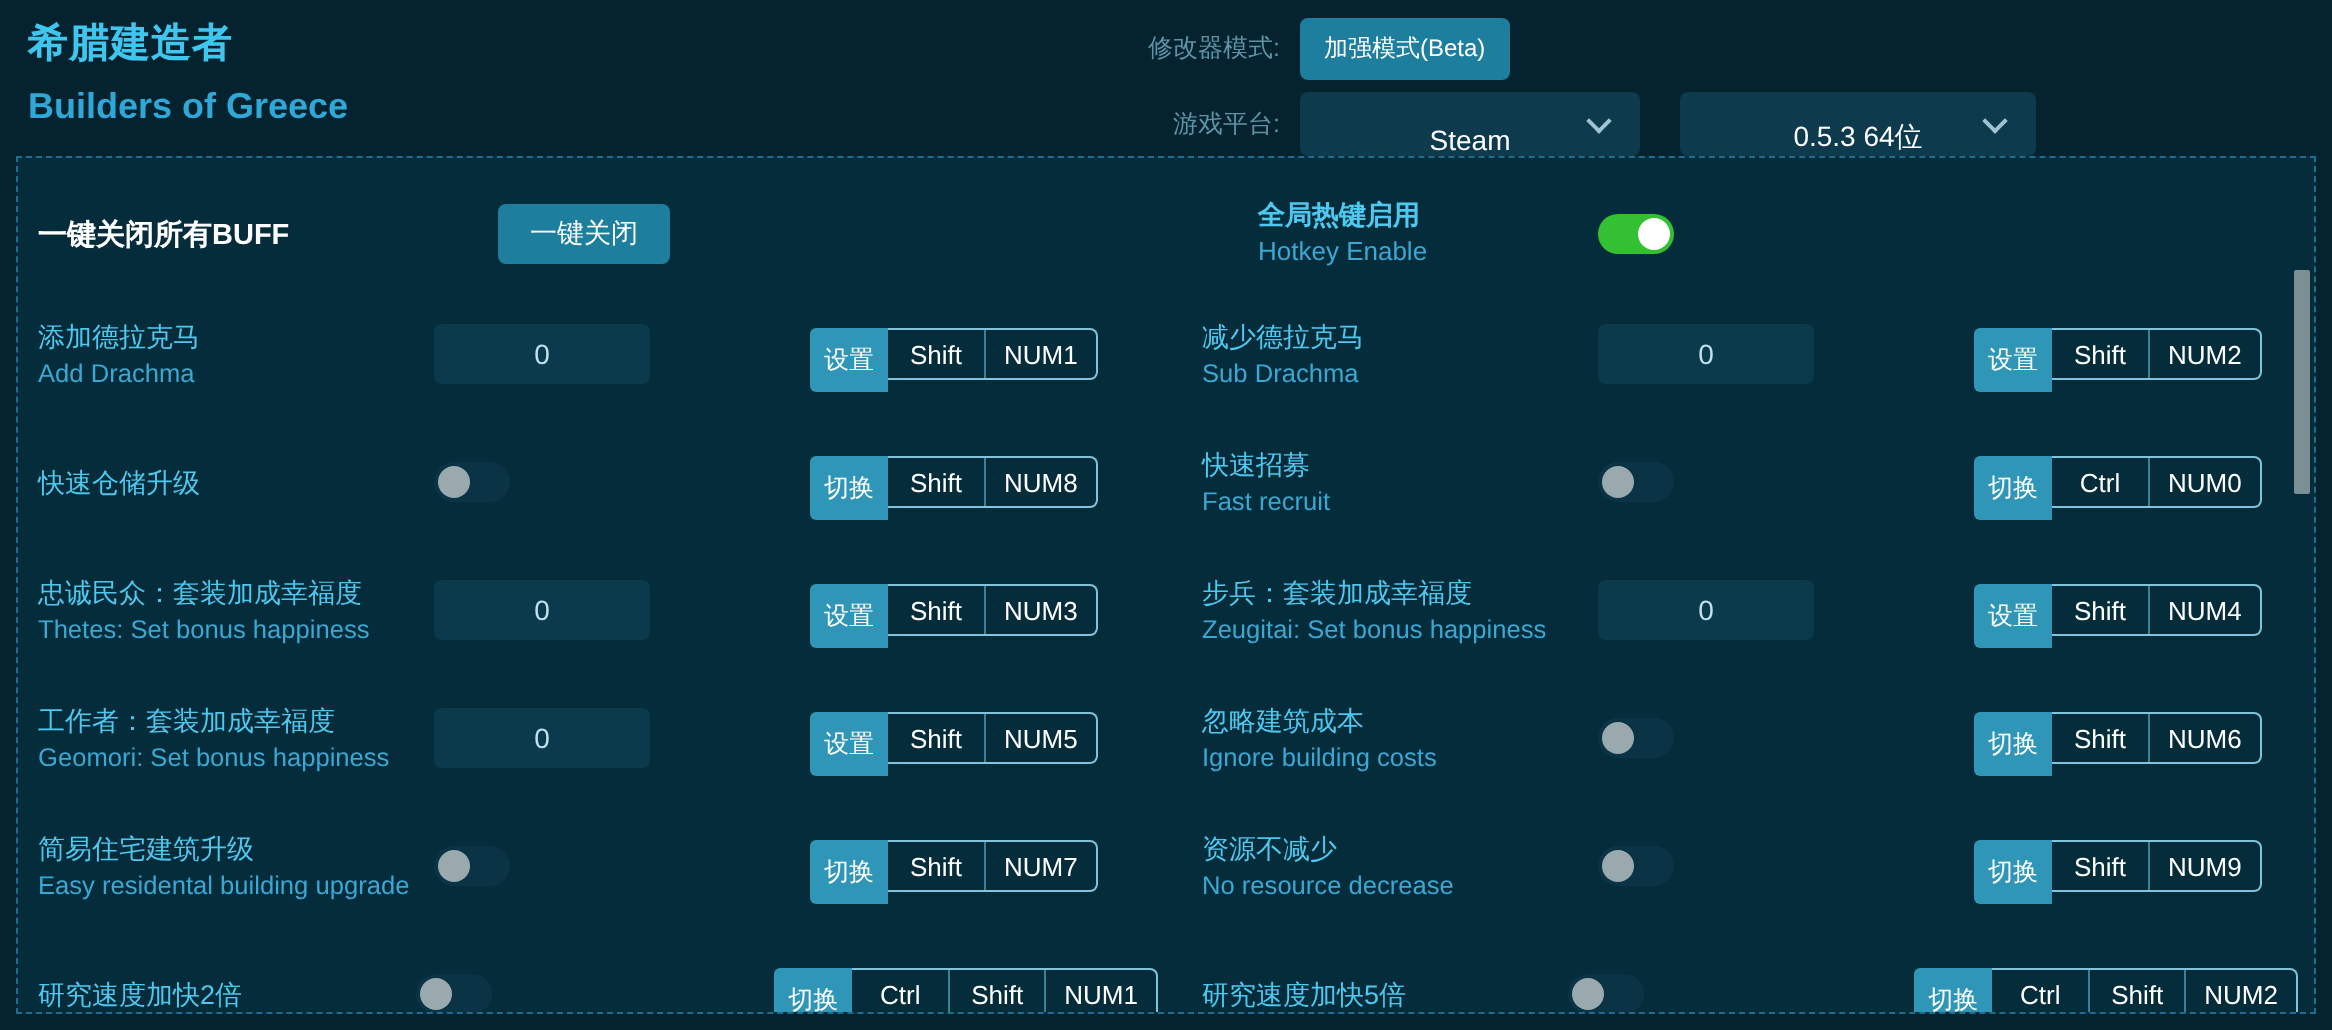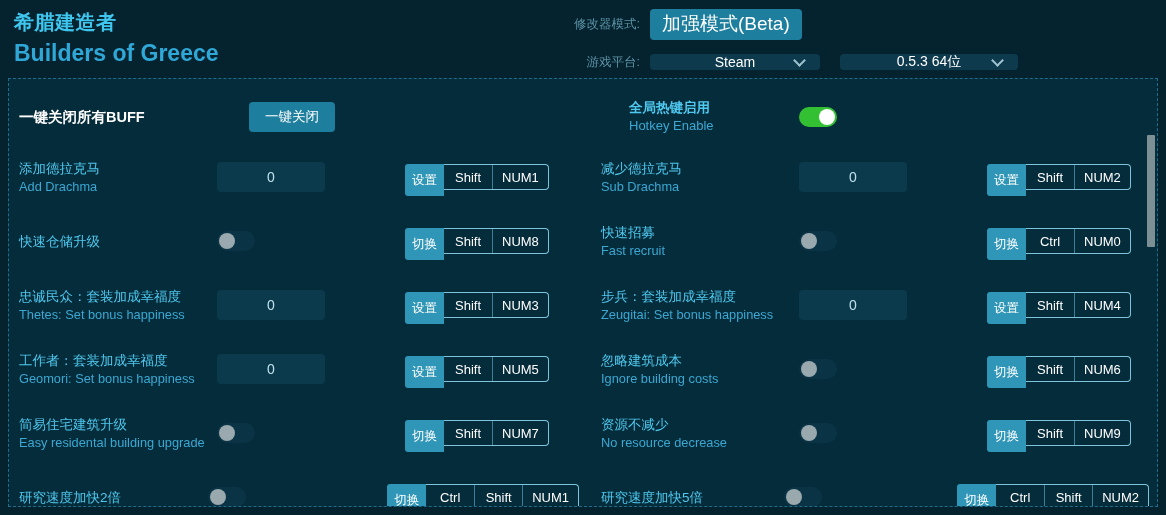--- a/index.html
+++ b/index.html
@@ -14,39 +14,39 @@
 
   
   .header { position: relative; height: 78px; }
 
   .titles { position: absolute; left: 14px; top: 8px; }
   .title-cn {
     font-size: 20px; font-weight: bold; color: #3fc6ef;
     letter-spacing: .5px; line-height: 28px;
   }
   .title-en {
-    font-size: 23px; font-weight: bold; color: #2fa8d8;
+    font-size: 18px; font-weight: bold; color: #2fa8d8;
     line-height: 26px; margin-top: 4px;
   }
 
   .header-ctl { position: absolute; right: 14px; top: 8px; width: 608px; }
   .hrow { display: flex; align-items: center; height: 32px; margin-bottom: 6px; }
   .hrow.r2 { margin-bottom: 0; }
   .hlabel {
     font-size: 12.5px; color: #5e93a5; text-align: right;
     width: 96px; margin-right: 10px; white-space: nowrap;
   }
   .mode-btn {
     background: #1e7e9e; color: #ffffff; border: none; border-radius: 4px;
-    font-size: 19px; font-family: inherit; height: 31px; padding: 0 12px;
+    font-size: 12px; font-family: inherit; height: 31px; padding: 0 12px;
     cursor: pointer; white-space: nowrap;
   }
   .dd {
     position: relative; background: #0d3a4d; border-radius: 4px;
-    height: 16px; display: flex; align-items: center; justify-content: center;
+    height: 32px; display: flex; align-items: flex-end; justify-content: center;
     color: #ffffff; font-size: 14px; cursor: pointer;
   }
   .dd.platform { width: 170px; margin-left: 0; }
   .dd.version  { width: 178px; margin-left: 20px; }
   .chev {
     position: absolute; right: 16px; top: 50%;
     width: 9px; height: 9px; margin-top: -6px;
     border-right: 2px solid #9fc3d1; border-bottom: 2px solid #9fc3d1;
     transform: rotate(45deg);
   }

